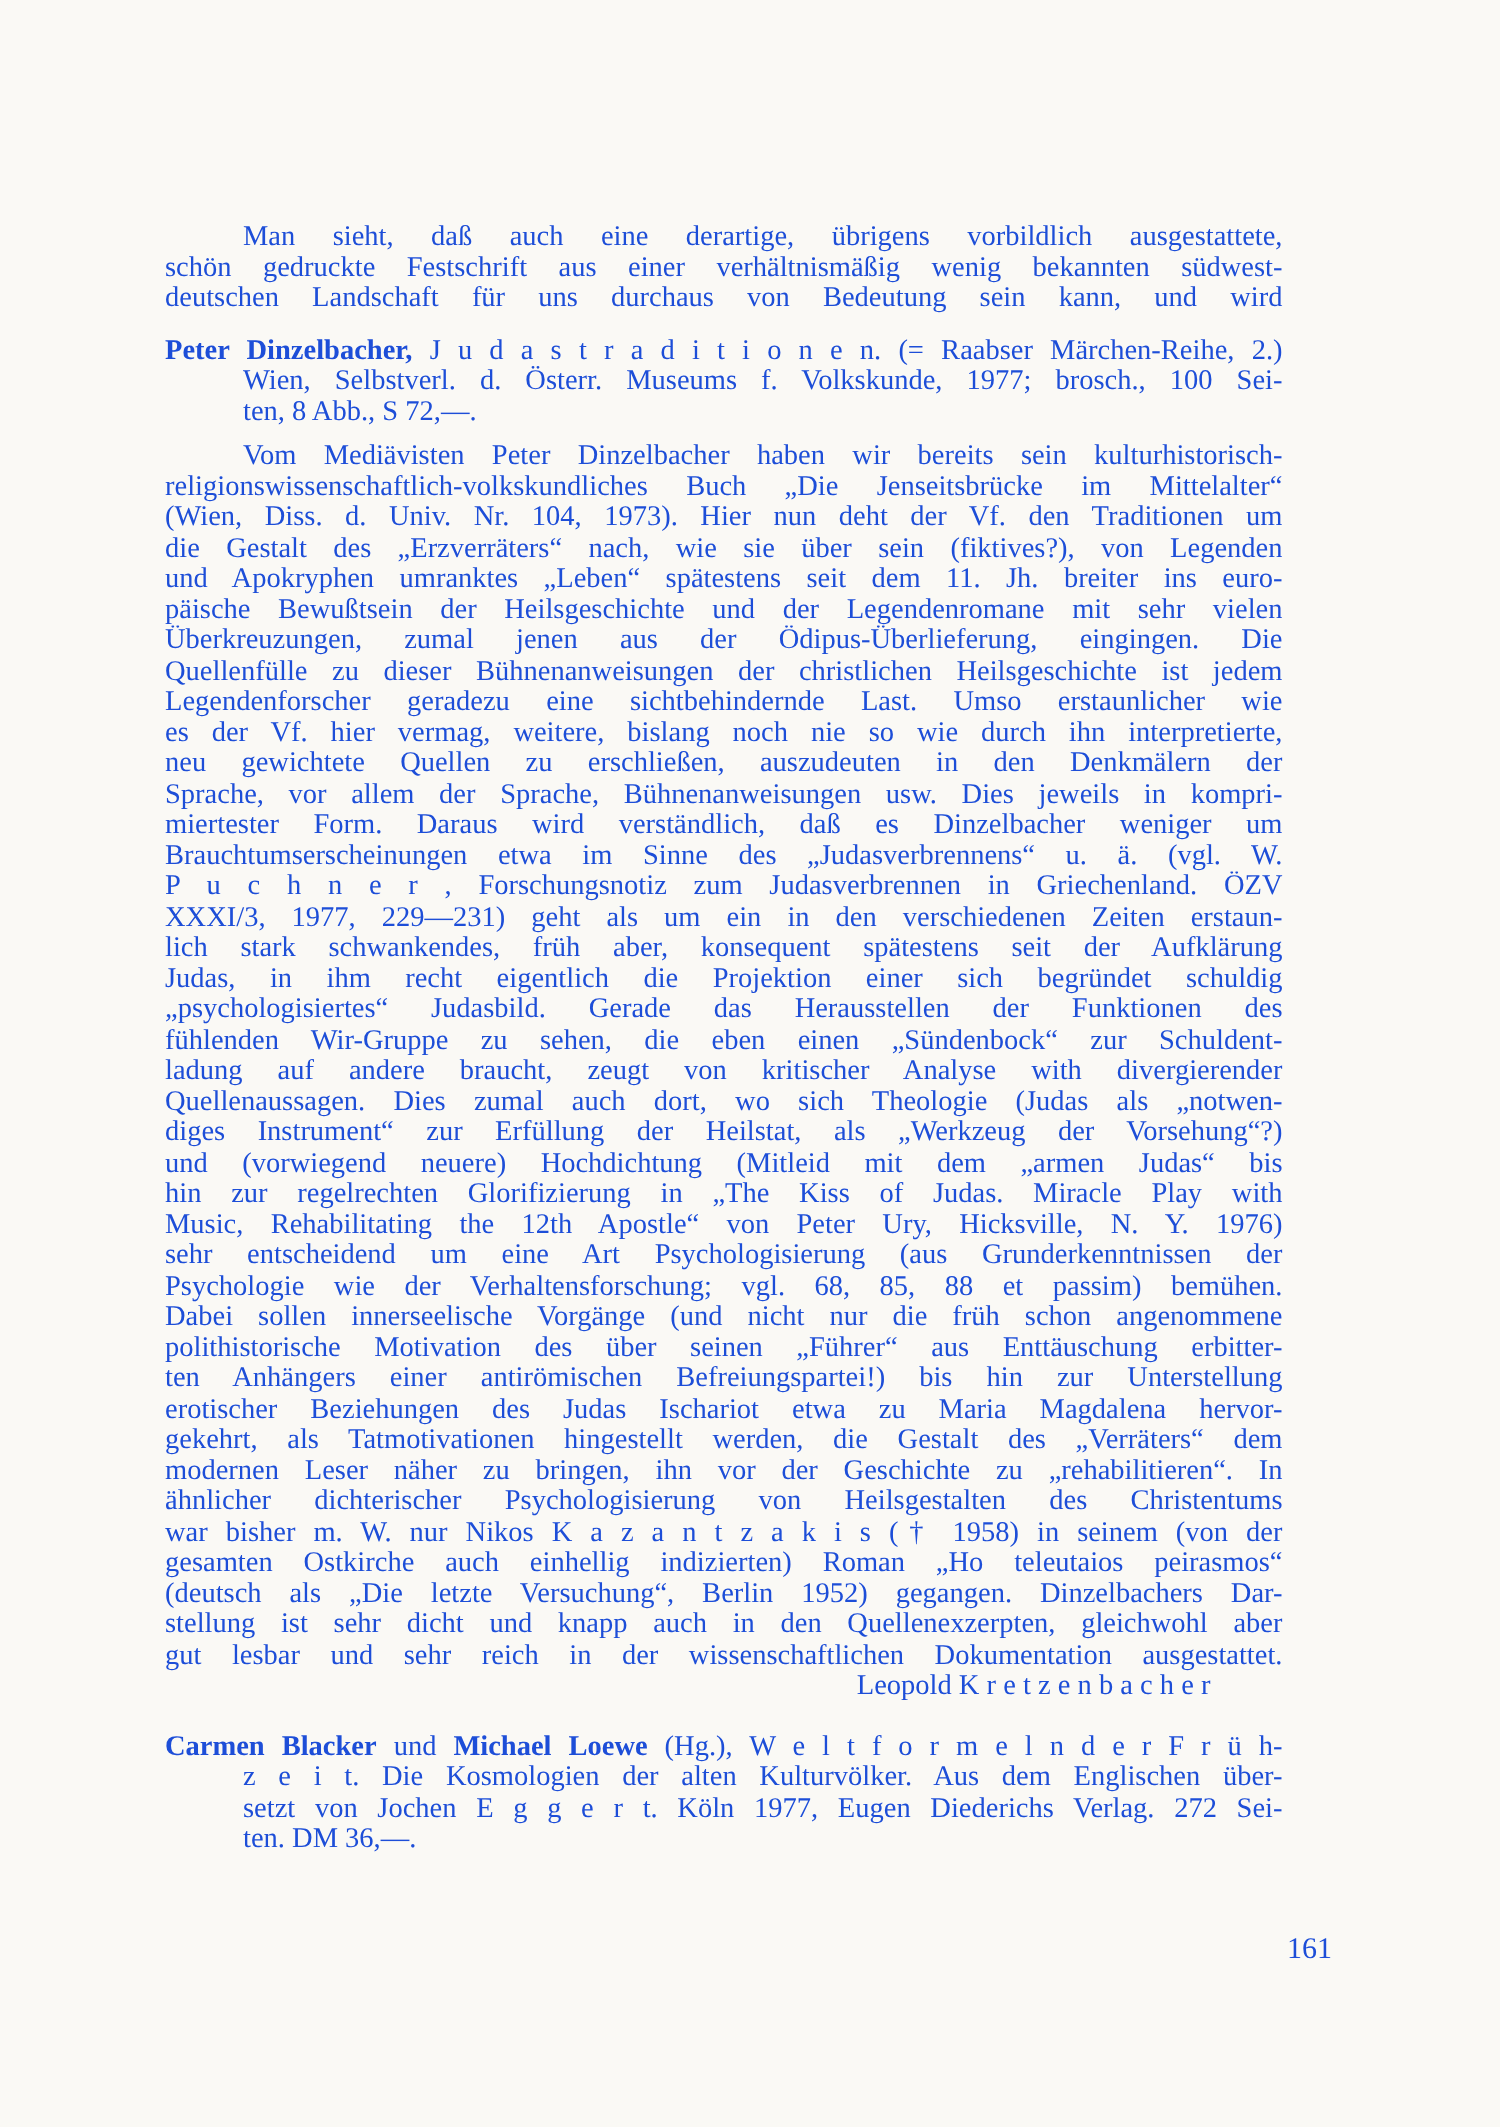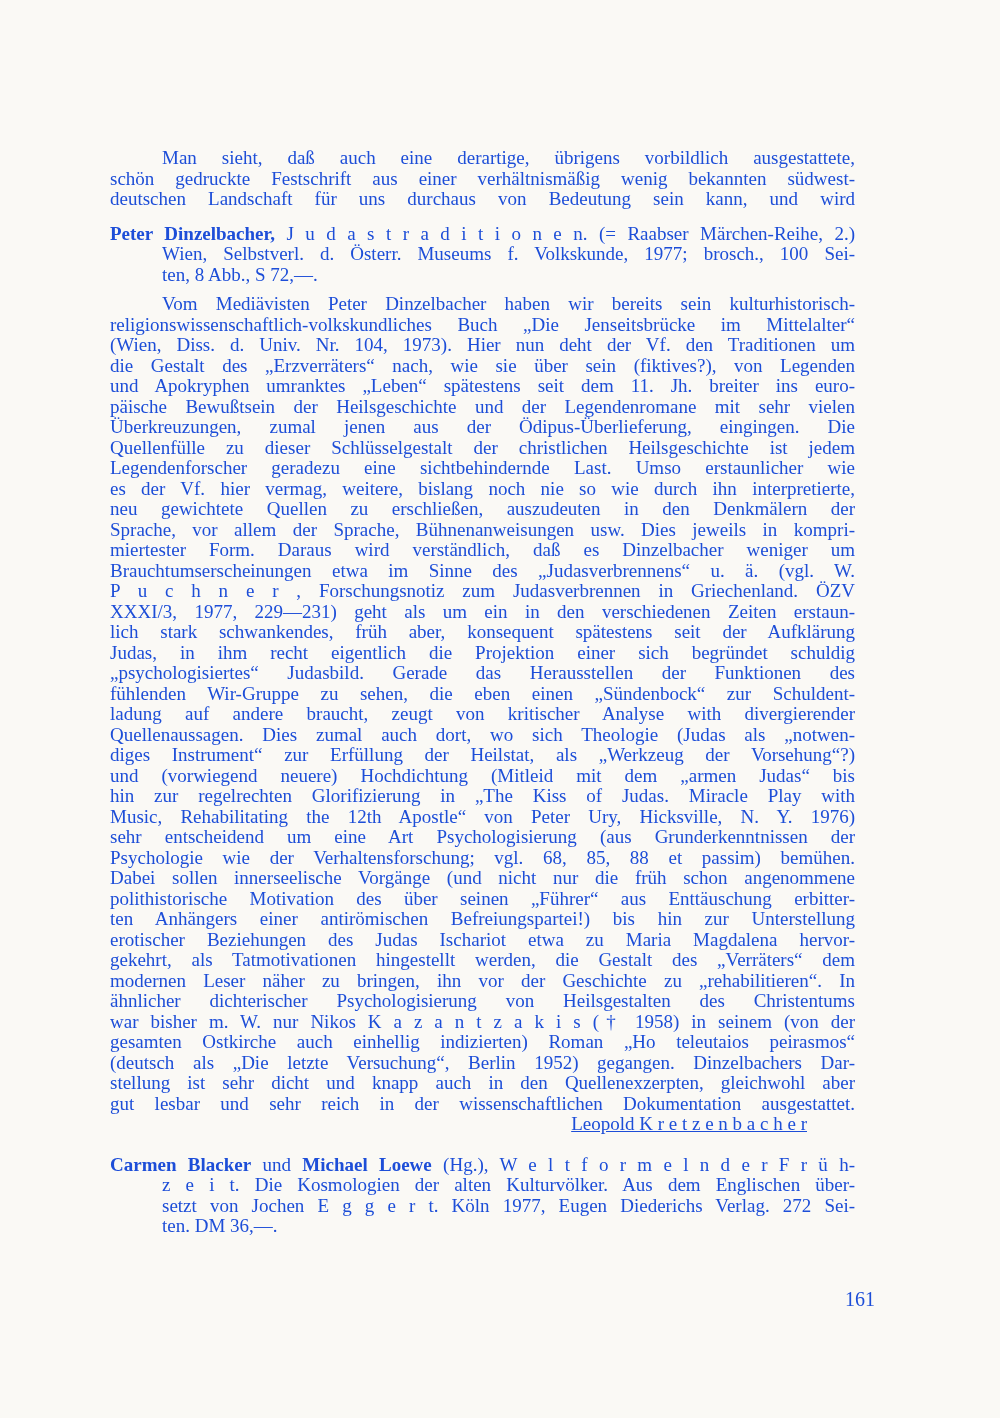--- a/index.html
+++ b/index.html
@@ -32,27 +32,27 @@
     font-size:19px;
     text-align:justify;
     text-align-last:justify;
     overflow:hidden;
     white-space:nowrap;
   }
   .line{white-space:normal;}
   .line.ind{text-indent:52px;}
   .line.hang{padding-left:52px;}
   .line.nj{text-align:left;text-align-last:left;}
-  .line.sig{text-align:right;text-align-last:right;padding-right:48px;text-decoration:underline;}
+  .line.sig{text-align:right;text-align-last:right;padding-right:48px;}
   .b{font-weight:bold;}
   .gap{display:inline-block;width:42px;}
   .pagenum{
     position:absolute;
     top:1288px;
-    right:145px;
+    right:132px;
     font-size:20px;
     line-height:22px;
   }
 </style>
 </head>
 <body style="background: rgb(250, 249, 245);">
 
 <div class="page" style="background: rgb(250, 249, 245); color: #1d4ed8; padding-left: 20px;">
   <div class="text-column">
       <div class="block block-paragraph">
@@ -66,21 +66,21 @@
         <div class="line hang nj">ten, 8 Abb., S 72,—.</div>
       </div>
       <div class="block block-paragraph">
         <div class="line ind">Vom Mediävisten Peter Dinzelbacher haben wir bereits sein kulturhistorisch-</div>
         <div class="line">religionswissenschaftlich-volkskundliches Buch „Die Jenseitsbrücke im Mittelalter“</div>
         <div class="line">(Wien, Diss. d. Univ. Nr. 104, 1973). Hier nun deht der Vf. den Traditionen um</div>
         <div class="line">die Gestalt des „Erzverräters“ nach, wie sie über sein (fiktives?), von Legenden</div>
         <div class="line">und Apokryphen umranktes „Leben“ spätestens seit dem 11. Jh. breiter ins euro-</div>
         <div class="line">päische Bewußtsein der Heilsgeschichte und der Legendenromane mit sehr vielen</div>
         <div class="line">Überkreuzungen, zumal jenen aus der Ödipus-Überlieferung, eingingen. Die</div>
-        <div class="line">Quellenfülle zu dieser Schlüsselgestalt der christlichen Heilsgeschichte ist jedem</div>
+        <div class="line">Quellenfülle zu dieser Bühnenanweisungen der christlichen Heilsgeschichte ist jedem</div>
         <div class="line">Legendenforscher geradezu eine sichtbehindernde Last. Umso erstaunlicher wie</div>
         <div class="line">es der Vf. hier vermag, weitere, bislang noch nie so wie durch ihn interpretierte,</div>
         <div class="line">neu gewichtete Quellen zu erschließen, auszudeuten in den Denkmälern der</div>
         <div class="line">Sprache, vor allem der Sprache, Bühnenanweisungen usw. Dies jeweils in kompri-</div>
         <div class="line">miertester Form. Daraus wird verständlich, daß es Dinzelbacher weniger um</div>
         <div class="line">Brauchtumserscheinungen etwa im Sinne des „Judasverbrennens“ u. ä. (vgl. W.</div>
         <div class="line">P u c h n e r , Forschungsnotiz zum Judasverbrennen in Griechenland. ÖZV</div>
         <div class="line">XXXI/3, 1977, 229—231) geht als um ein in den verschiedenen Zeiten erstaun-</div>
         <div class="line">lich stark schwankendes, früh aber, konsequent spätestens seit der Aufklärung</div>
         <div class="line">Judas, in ihm recht eigentlich die Projektion einer sich begründet schuldig</div>

